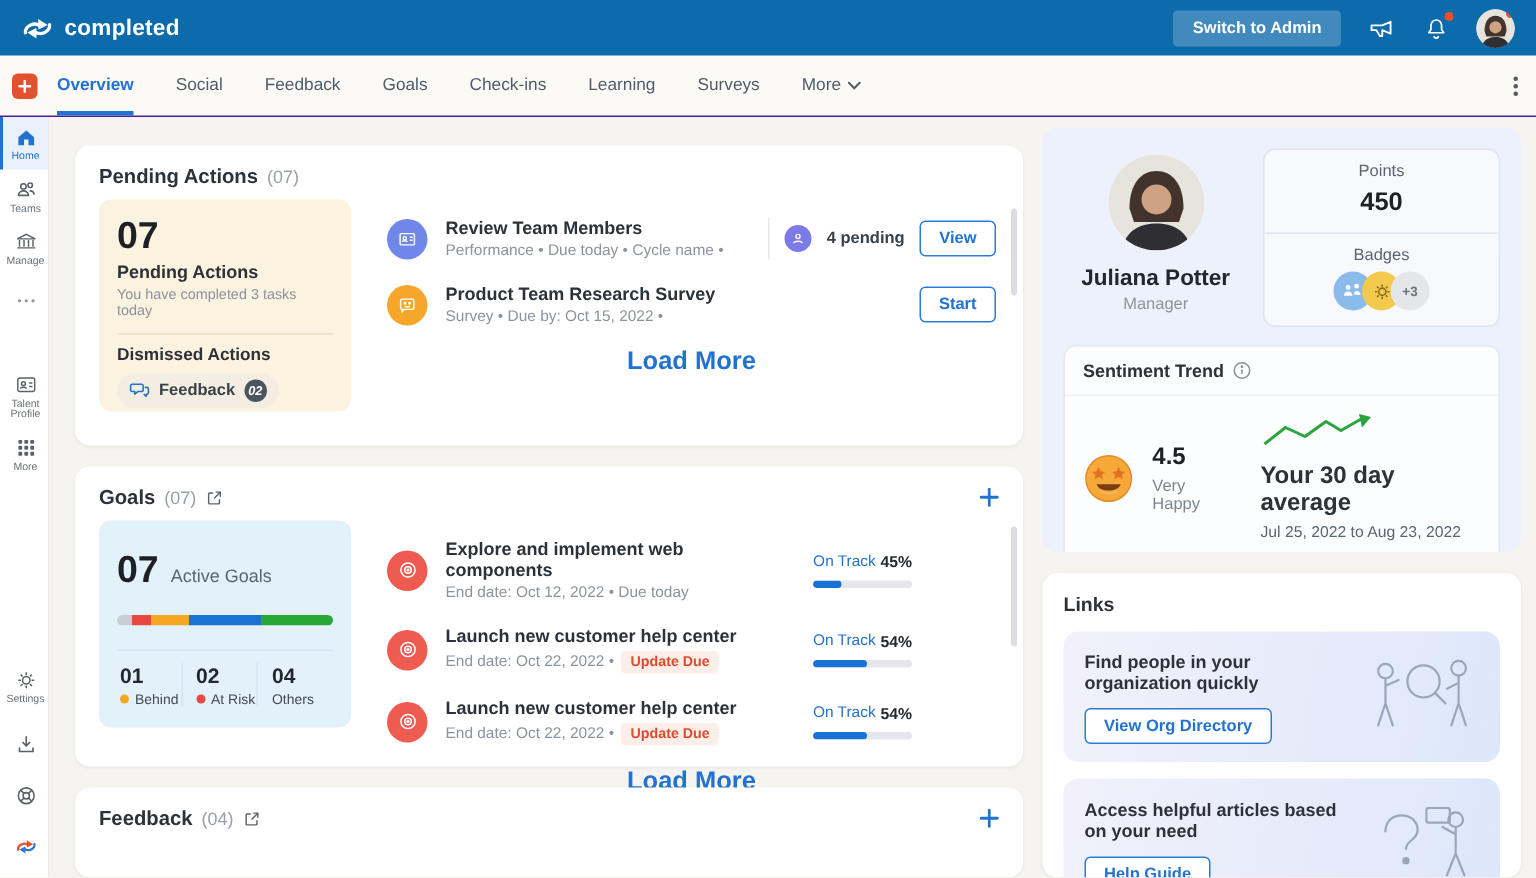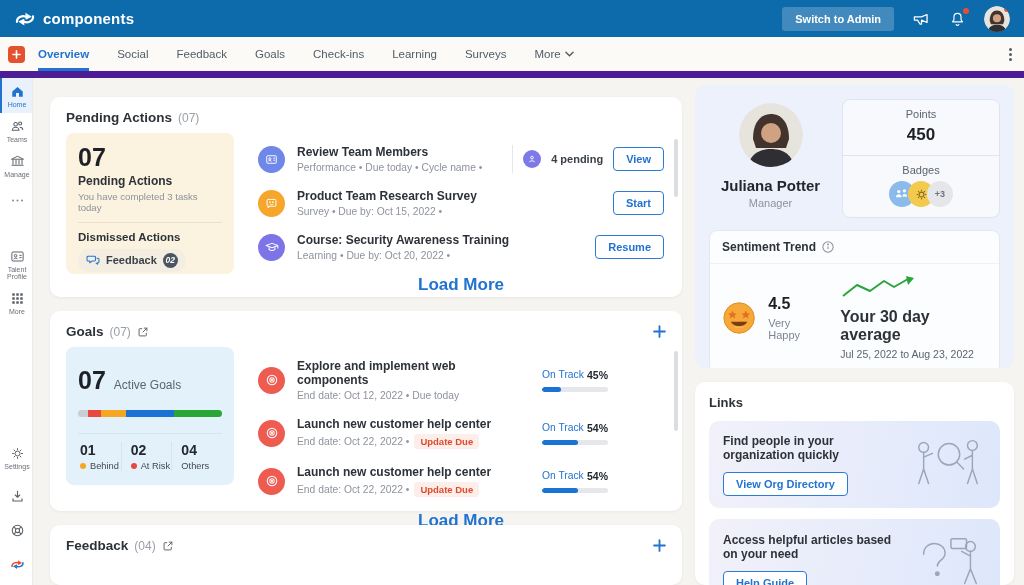--- a/index.html
+++ b/index.html
@@ -14,21 +14,21 @@
   .topbar-right { margin-left:auto; display:flex; align-items:center; gap:18px; }
   .switch-btn { background:rgba(255,255,255,.22); color:#fff; font-size:11px; font-weight:700;
                 border:none; border-radius:3px; padding:6px 13px; cursor:pointer; }
   .ticon { position:relative; display:flex; align-items:center; cursor:pointer; }
   .dot { position:absolute; top:-2px; right:-3px; width:6px; height:6px; border-radius:50%; background:#e8502d; }
   .avatar-sm { width:26px; height:26px; border-radius:50%; overflow:hidden; position:relative; cursor:pointer; }
   .avatar-sm .dot { top:0; right:0; }
 
   
   .tabbar { position:absolute; top:37px; left:0; right:0; height:41px; background:#fbfaf7;
-            display:flex; align-items:center; border-bottom:7px solid #4c1d95; z-index:20; }
+            display:flex; align-items:center; border-bottom:1px solid #4c1d95; z-index:20; }
   .addq { width:17px; height:17px; margin:0 13px 0 8px; background:#e4512e; border-radius:4px;
           display:flex; align-items:center; justify-content:center; cursor:pointer; flex:0 0 auto; }
   .tabs { display:flex; align-items:stretch; gap:28px; height:100%; }
   .tab { display:flex; align-items:center; gap:4px; font-size:11.5px; color:#50holder5b66; color:#515c67;
          border-bottom:3px solid transparent; padding-top:3px; cursor:pointer; }
   .tab.active { color:#2273d0; font-weight:700; border-bottom-color:#2273d0; }
   .vdots { margin-left:auto; margin-right:12px; display:flex; flex-direction:column; gap:2px; cursor:pointer; }
   .vdots i { width:3px; height:3px; border-radius:50%; background:#555b63; }
 
   
@@ -161,21 +161,21 @@
 <div id="app">
 
   <header class="topbar">
     <div class="brand">
       <svg width="22" height="18" viewBox="0 0 26 20" fill="none">
         <path d="M3.5 13.5 C3 7.5, 11 4.5, 15.5 8.2" stroke="#fff" stroke-width="2.6" stroke-linecap="round"></path>
         <polygon points="13.5,2.5 21,7.2 13.8,10.8" fill="#fff"></polygon>
         <path d="M22.5 7 C23 13, 15 16, 10.5 12.3" stroke="#fff" stroke-width="2.6" stroke-linecap="round"></path>
         <polygon points="12.2,17.8 5 13.1 12.1,9.6" fill="#fff"></polygon>
       </svg>
-      <span>components</span>
+      <span>completed</span>
     </div>
     <div class="topbar-right">
       <button class="switch-btn">Switch to Admin</button>
       <span class="ticon">
         <svg width="19" height="19" viewBox="0 0 24 24" fill="none" stroke="#fff" stroke-width="1.6" stroke-linejoin="round">
           <path d="M3 10v4h4l3 5h2v-5l7 3V7l-7 3H7z"></path>
         </svg>
       </span>
       <span class="ticon">
         <svg width="17" height="18" viewBox="0 0 24 24" fill="none" stroke="#fff" stroke-width="1.6" stroke-linejoin="round">
@@ -371,35 +371,20 @@
               </span>
               <div>
                 <div class="rtitle">Product Team Research Survey</div>
                 <div class="rmeta">Survey • Due by: Oct 15, 2022 •</div>
               </div>
               <div class="row-right">
                 <button class="obtn">Start</button>
               </div>
             </div>
 
-            <div class="prow">
-              <span class="circ" style="background: rgb(125, 116, 232);">
-                <svg width="16" height="16" viewBox="0 0 22 22" fill="none" stroke="#fff" stroke-width="1.4" stroke-linejoin="round">
-                  <path d="M11 6l8 3-8 3-8-3z"></path>
-                  <path d="M7 11.4v3.1c2.4 1.6 5.6 1.6 8 0v-3.1M19 9.5v3.5"></path>
-                </svg>
-              </span>
-              <div>
-                <div class="rtitle">Course: Security Awareness Training</div>
-                <div class="rmeta">Learning • Due by: Oct 20, 2022 •</div>
-              </div>
-              <div class="row-right">
-                <button class="obtn">Resume</button>
-              </div>
-            </div>
             <div class="load-more">Load More</div>
           </div>
         </div>
         <i class="vthumb" style="top:42px; height:58px;"></i>
       </section>
 
       <section class="card goals-card">
         <div class="card-head">
           <span class="card-title">Goals</span>
           <span class="card-count">(07)</span>

